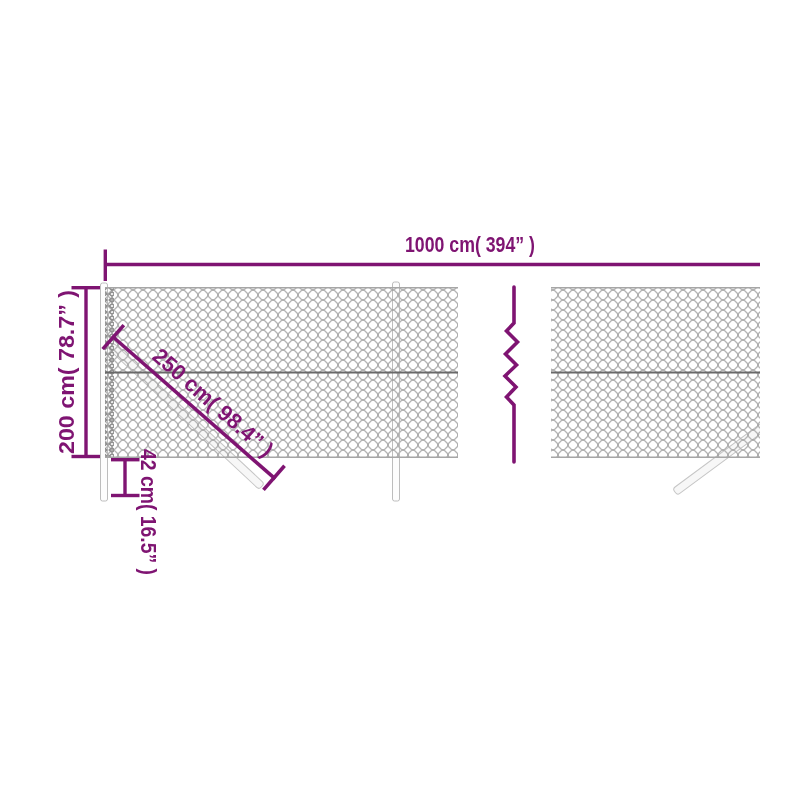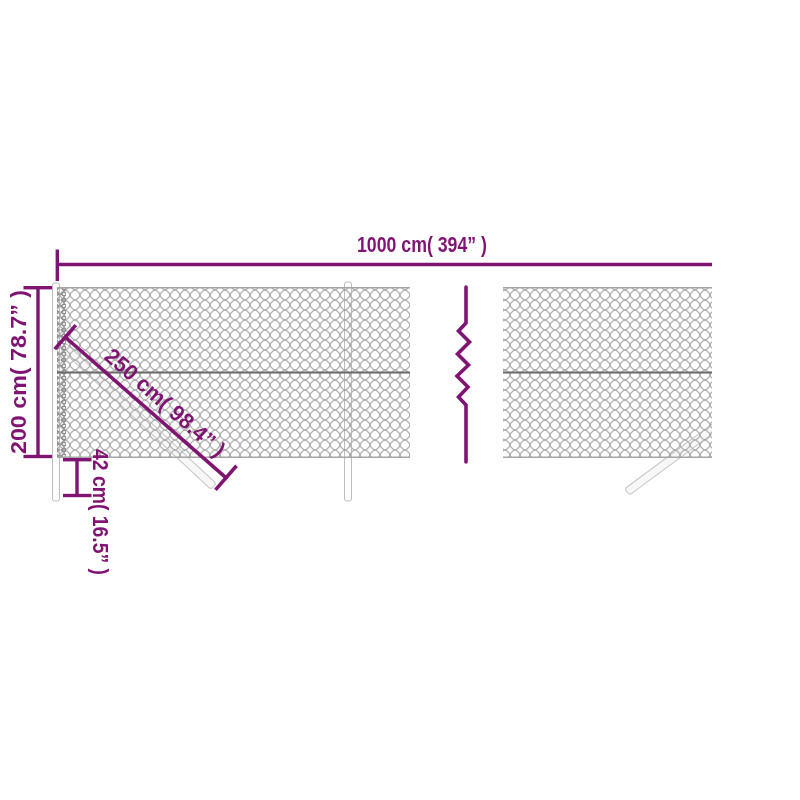--- a/index.html
+++ b/index.html
@@ -7,20 +7,21 @@
     padding: 0;
     background: #ffffff;
     font-family: "Liberation Sans", sans-serif;
   }
   .stage {
     position: relative;
     width: 712px;
     height: 800px;
     background: #ffffff;
     overflow: hidden;
+    padding-left: 48px;
   }
   svg { display: block; }
   .dim-label {
     font-family: "Liberation Sans", sans-serif;
     font-weight: 700;
     font-size: 22px;
     fill: #7F1472;
   }
   .accent-stroke { stroke: #7F1472; }
 </style>

